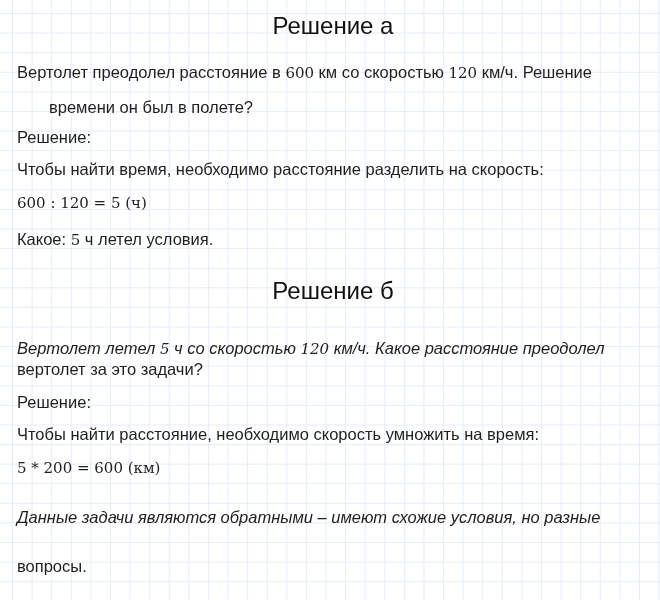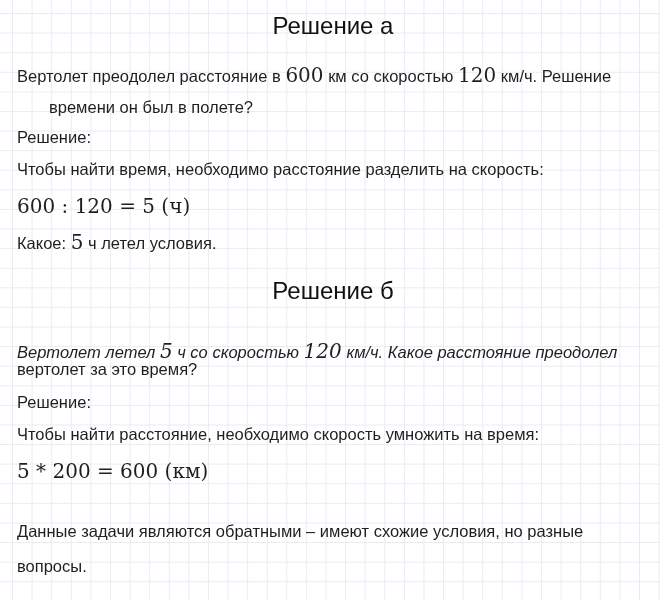--- a/index.html
+++ b/index.html
@@ -21,21 +21,21 @@
     font-size: 24px; font-weight: normal;
     color: #111;
     margin: 0;
   }
   .line {
     position: absolute; left: 17px;
     font-size: 16.5px;
     white-space: nowrap;
     margin: 0;
   }
-  .m { font-family: "DejaVu Serif", "Liberation Serif", serif; font-size: 20px; }
+  .m { font-family: "DejaVu Serif", "Liberation Serif", serif; font-size: 15px; }
 </style>
 </head>
 <body>
 
 <h2 class="heading" style="top:12px;">Решение а</h2>
 
 <p class="line" style="top:63px;"><span>Вертолет преодолел расстояние в </span><span class="m">600</span><span> км со скоростью </span><span class="m">120</span><span> км/ч. Решение</span></p>
 
 <p class="line" style="top:98px;margin-left:32px;">времени он был в полете?</p>
 
@@ -44,23 +44,23 @@
 <p class="line" style="top:160px;text-align:center;">Чтобы найти время, необходимо расстояние разделить на скорость:</p>
 
 <p class="line m" style="top:194px;">600 : 120 = 5 (ч)</p>
 
 <p class="line" style="top:230px;"><span>Какое: </span><span class="m">5</span><span> ч летел условия.</span></p>
 
 <h2 class="heading" style="top:277px;">Решение б</h2>
 
 <p class="line" style="top:339px;font-style:italic;"><span>Вертолет летел </span><span class="m">5</span><span> ч со скоростью </span><span class="m">120</span><span> км/ч. Какое расстояние преодолел</span></p>
 
-<p class="line" style="top:360px;">вертолет за это время?</p>
+<p class="line" style="top:360px;">вертолет за это задачи?</p>
 
 <p class="line" style="top:393px;">Решение:</p>
 
 <p class="line" style="top:425px;">Чтобы найти расстояние, необходимо скорость умножить на время:</p>
 
 <p class="line m" style="top:459px;">5 * 200 = 600 (км)</p>
 
-<p class="line" style="top:522px;">Данные задачи являются обратными – имеют схожие условия, но разные</p>
+<p class="line" style="top:508px;font-style:italic;">Данные задачи являются обратными – имеют схожие условия, но разные</p>
 
 <p class="line" style="top:557px;">вопросы.</p>
 
 </body></html>

